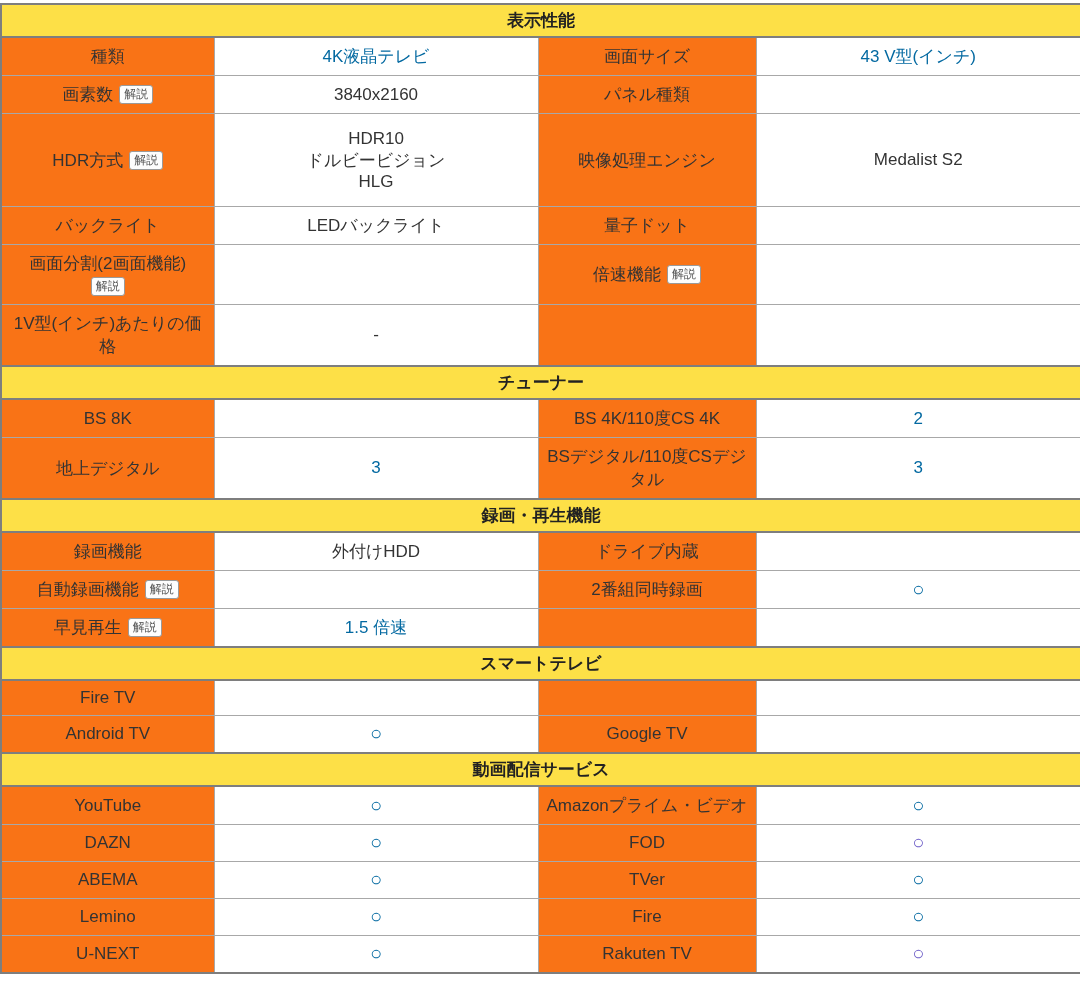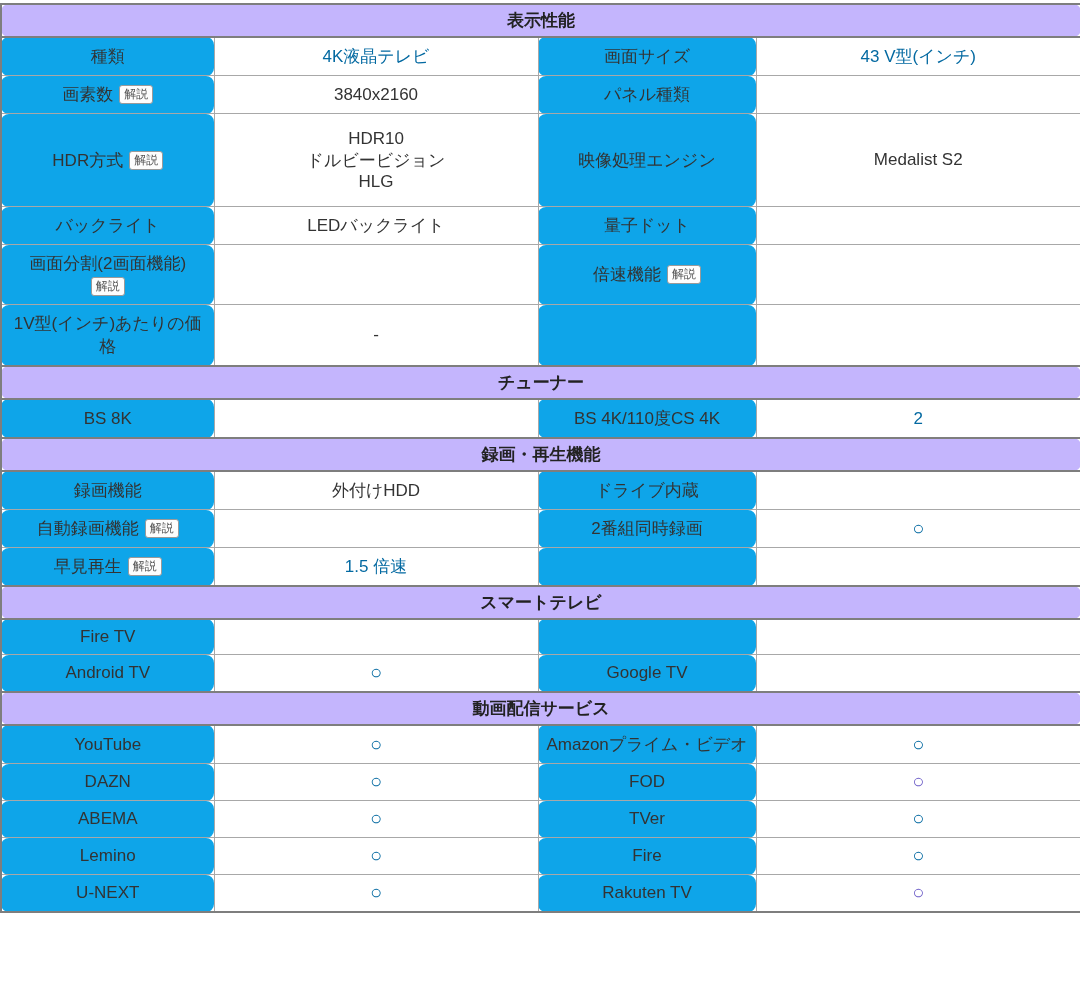--- a/index.html
+++ b/index.html
@@ -18,32 +18,30 @@
   td, th {
     border:1px solid #a8a8a8;
     font-size:17px;
     text-align:center;
     vertical-align:middle;
     padding:7px 4px;
     overflow:hidden;
     word-break:break-word;
   }
   td.section {
-    background:#c4b5fd;
+    background:#fde047;
     font-weight:bold;
     color:#222;
     border-top:2px solid #7e7e7e;
     border-bottom:2px solid #7e7e7e;
     padding:4px;
-    border-radius:8px;
   }
   td.label {
-    background:#0ea5e9;
+    background:#f97316;
     color:#333;
-    border-radius:8px;
   }
   td.value {
     background:#ffffff;
     white-space:pre-line;
     color:#333;
   }
   .blue   { color:#0369a1; }
   .purple { color:#6e5fc8; }
   .circle { font-size:20px; line-height:1; }
   .badge {
@@ -130,20 +128,26 @@
   <tbody>
     <tr>
       <td class="section" colspan="4">チューナー</td>
     </tr>
     <tr>
       <td class="label">BS 8K</td>
       <td class="value"></td>
       <td class="label">BS 4K/110度CS 4K</td>
       <td class="value"><span class="blue">2</span></td>
     </tr>
+    <tr>
+      <td class="label">地上デジタル</td>
+      <td class="value"><span class="blue">3</span></td>
+      <td class="label">BSデジタル/110度CSデジタル</td>
+      <td class="value"><span class="blue">3</span></td>
+    </tr>
   </tbody>
 
   <tbody>
     <tr>
       <td class="section" colspan="4">録画・再生機能</td>
     </tr>
     <tr>
       <td class="label">録画機能</td>
       <td class="value">外付けHDD</td>
       <td class="label">ドライブ内蔵</td>

